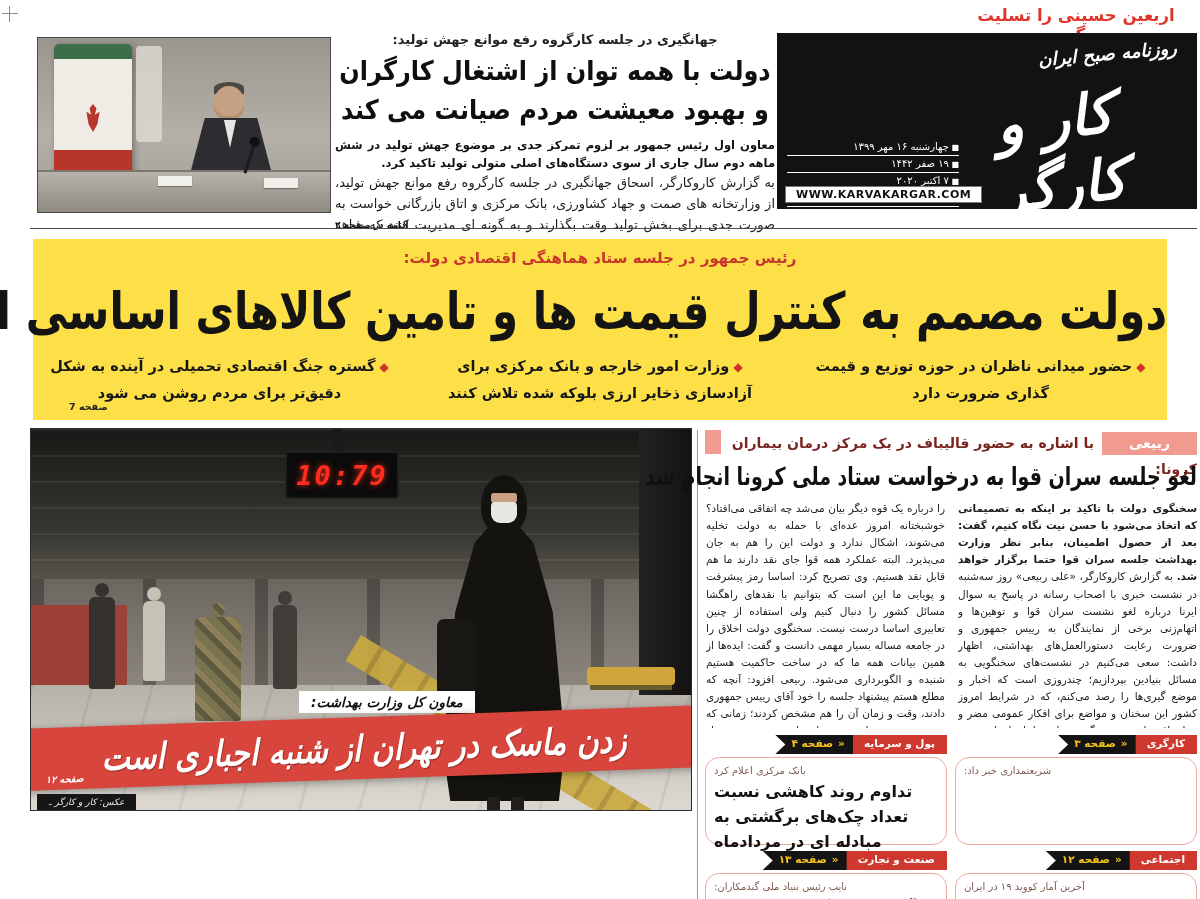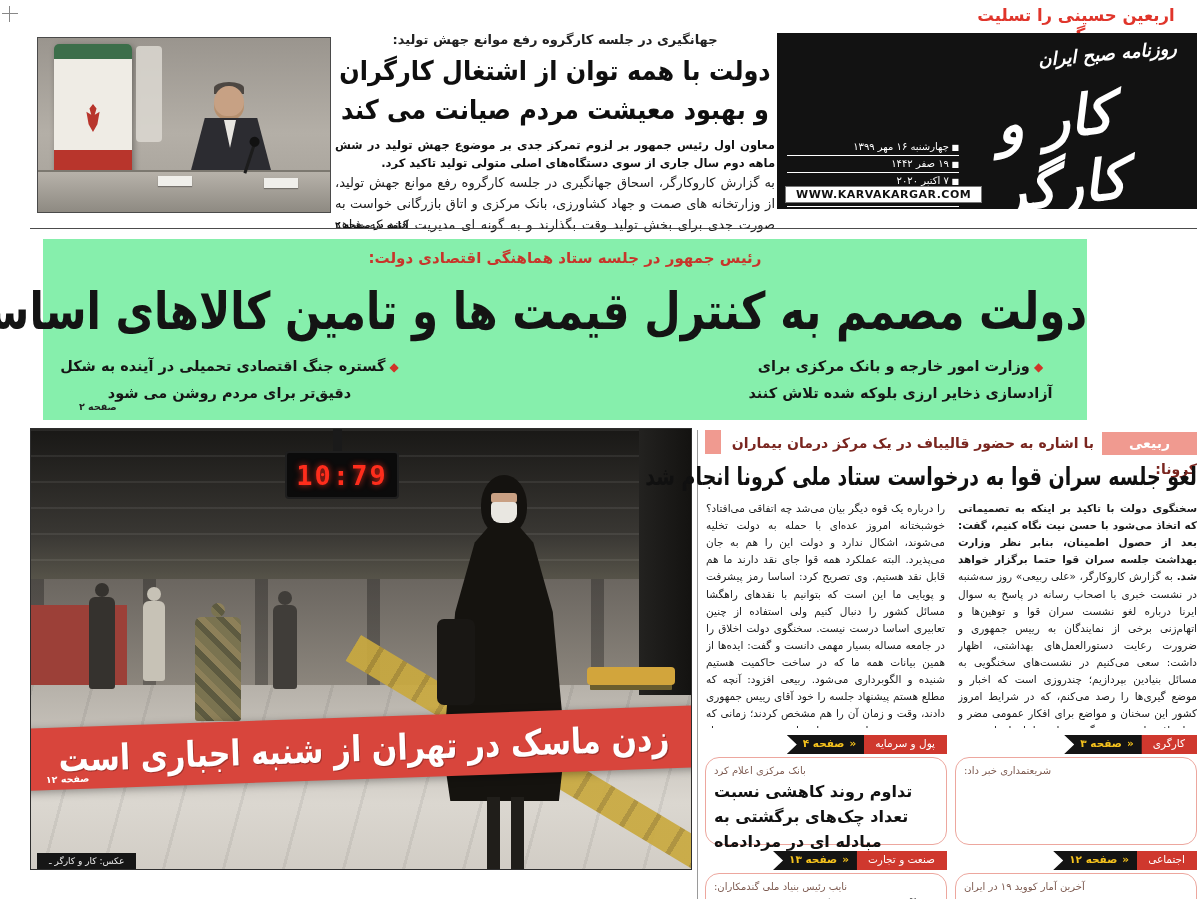--- a/index.html
+++ b/index.html
@@ -66,34 +66,34 @@
   .jah-headline { font-size:24px; font-weight:bold; color:#0f0f0f; line-height:1.45;
     transform:scaleY(1.12); transform-origin:top center; margin-top:5px; }
   .jah-lead { font-size:11.5px; font-weight:bold; text-align:justify; line-height:1.6;
     margin-top:14px; color:#111; }
   .jah-body { font-size:13px; text-align:justify; line-height:1.6; color:#1c1c1c; margin-top:1px; }
   .jah-cont { position:absolute; left:0; bottom:-4px; font-size:9px; font-weight:bold; color:#111; }
 
   .hr-top { position:absolute; left:30px; top:228px; width:1167px; border-top:1.5px solid #4c4c4c; }
 
   
-  .main-band { position:absolute; left:43px; top:239px; width:1044px; height:181px;
-    background:#86efac; text-align:center; }
+  .main-band { position:absolute; left:33px; top:239px; width:1134px; height:181px;
+    background:#fde047; text-align:center; }
   .main-kicker { padding-top:10px; color:#c8352b; font-size:15px; font-weight:bold; }
   .main-headline { margin-top:14px; font-size:42px; font-weight:900; color:#141414;
     letter-spacing:-1px; transform:scaleY(1.22); transform-origin:top center; white-space:nowrap; }
   .subheads { position:absolute; left:0; bottom:12px; width:100%; display:flex;
     justify-content:space-between; padding:0 14px; }
   .subhead { width:345px; font-size:14.5px; font-weight:bold; color:#161616; line-height:1.9; }
   .subhead::before { content:"◆ "; color:#d03428; font-size:12px; }
   .band-pageref { position:absolute; left:36px; bottom:8px; font-size:9.5px; font-weight:bold; color:#222; }
 
   
-  .photo-main { position:absolute; left:30px; top:428px; width:662px; height:442px;
-    border:1px solid #2e2e2e; overflow:hidden; background:#4a4946; }
+  .photo-main { position:absolute; left:30px; top:428px; width:662px; height:383px;
+    border:1px solid #2e2e2e; overflow:hidden; background:#4a4946;font-style:italic; }
   .pm-ceiling { position:absolute; left:0; top:0; width:100%; height:150px;
     background:linear-gradient(180deg,#191816,#393733 70%,#565349);}
   .pm-ceiling::after { content:""; position:absolute; inset:0;
     background:repeating-linear-gradient(180deg, rgba(255,255,255,.07) 0 2px, transparent 2px 26px); }
   .pm-wall { position:absolute; left:0; top:150px; width:100%; height:108px;
     background:linear-gradient(180deg,#6b6660,#8c867d);}
   .pm-wall::after { content:""; position:absolute; inset:0;
     background:repeating-linear-gradient(90deg, rgba(0,0,0,.28) 0 13px, transparent 13px 112px); }
   .pm-redwall { position:absolute; left:0; top:176px; width:96px; height:86px; background:#9c4038; }
   .pm-floor { position:absolute; left:0; top:256px; width:100%; height:215px;
@@ -164,21 +164,21 @@
   .corona-headline { margin-top:6px; font-size:19px; font-weight:900; color:#101010;
     text-align:center; white-space:nowrap; transform:scaleY(1.3); transform-origin:top center; }
   .corona-cols { display:flex; gap:13px; margin-top:16px; }
   .corona-col { width:239px; font-size:10.5px; line-height:1.63; text-align:justify; color:#1b1b1b;
     max-height:228px; overflow:hidden; }
   .corona-lead { font-weight:bold; }
 
   
   .nb-col { position:absolute; width:242px; }
   .nb-banner { display:flex; direction:rtl; align-items:stretch; height:19px; }
-  .nb-sec { background:#cf382e; color:#fff; font-size:10.5px; font-weight:normal;
+  .nb-sec { background:#cf382e; color:#fff; font-size:10.5px; font-weight:bold;
     padding:2px 12px 0; white-space:nowrap;text-align:center; }
   .nb-page { background:#141414; color:#f5c21d; font-size:10.5px; font-weight:bold;
     padding:2px 8px 0 16px; white-space:nowrap;
     clip-path:polygon(0 0, 100% 0, 100% 100%, 0 100%, 10px 50%); margin-right:-1px; }
   .nb-page::before { content:"«"; color:#f5c21d; margin-left:5px; letter-spacing:-1px; }
   .nb-box { margin-top:3px; background:#fff; border:1.5px solid #eda79e; border-radius:14px;
     text-align:left; padding:7px 8px 6px; }
   .nb-kicker { font-size:10px; color:#7d5a50; }
   .nb-headline { margin-top:4px; font-size:16px; font-weight:bold; color:#121212; line-height:1.55; }
   .nb-r { left:955px; } .nb-l { left:705px; }
@@ -231,24 +231,25 @@
     <div class="jah-body">به گزارش کاروکارگر، اسحاق جهانگیری در جلسه کارگروه رفع موانع جهش تولید، از وزارتخانه های صمت و جهاد کشاورزی، بانک مرکزی و اتاق بازرگانی خواست به صورت جدی برای بخش تولید وقت بگذارند و به گونه ای مدیریت کنند که شاهد فعال تر بودن واحدهای تولیدی و فراوانی کالاهای مورد نیاز مردم در بازار باشیم.</div>
     <div class="jah-cont">ادامه در صفحه ۲</div>
   </div>
 
   <div class="hr-top"></div>
 
   <div class="main-band">
     <div class="main-kicker">رئیس جمهور در جلسه ستاد هماهنگی اقتصادی دولت:</div>
     <div class="main-headline">دولت مصمم به کنترل قیمت ها و تامین کالاهای اساسی است</div>
     <div class="subheads">
+      <div class="subhead">حضور میدانی ناظران در حوزه توزیع و قیمت گذاری ضرورت دارد</div>
       <div class="subhead">وزارت امور خارجه و بانک مرکزی برای آزادسازی ذخایر ارزی بلوکه شده تلاش کنند</div>
       <div class="subhead">گستره جنگ اقتصادی تحمیلی در آینده به شکل دقیق‌تر برای مردم روشن می شود</div>
     </div>
-    <div class="band-pageref">صفحه ۲</div>
+    <div class="band-pageref">صفحه 7</div>
   </div>
 
   <div class="photo-main">
     <div class="pm-ceiling"></div>
     <div class="pm-wall"></div>
     <div class="pm-redwall"></div>
     <div class="pm-floor"></div>
     <div class="pm-tactile"></div>
     <div class="pm-train"></div>
     <div class="pm-bench"></div>
@@ -265,20 +266,21 @@
       <div class="w-head"></div>
       <div class="w-face"></div>
       <div class="w-mask"></div>
       <div class="w-chador"></div>
       <div class="w-bag"></div>
       <div class="w-leg1"></div>
       <div class="w-leg2"></div>
       <div class="w-shoe1"></div>
       <div class="w-shoe2"></div>
     </div>
+    <div class="health-label">معاون کل وزارت بهداشت:</div>
     <div class="mask-banner">
       <span class="mb-text">زدن ماسک در تهران از شنبه اجباری است</span>
       <span class="mb-page">صفحه ۱۲</span>
     </div>
     <div class="photo-credit">عکس: کار و کارگر ـ</div>
   </div>
 
   <div class="vrule"></div>
 
   <div class="corona">

